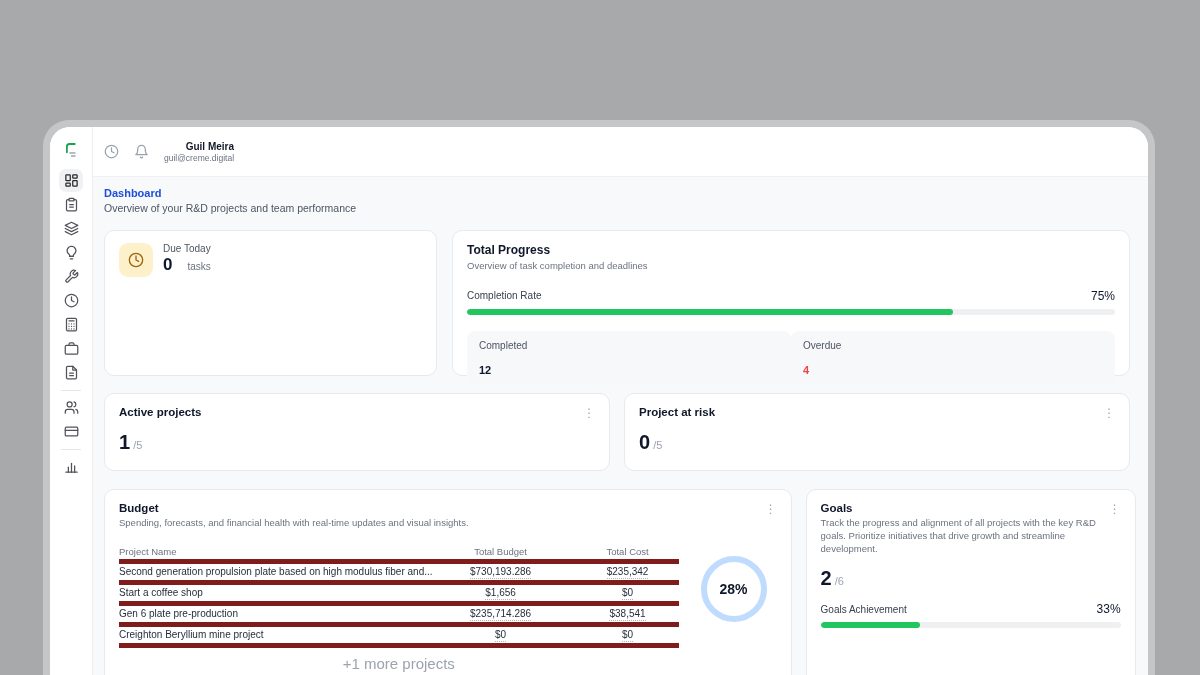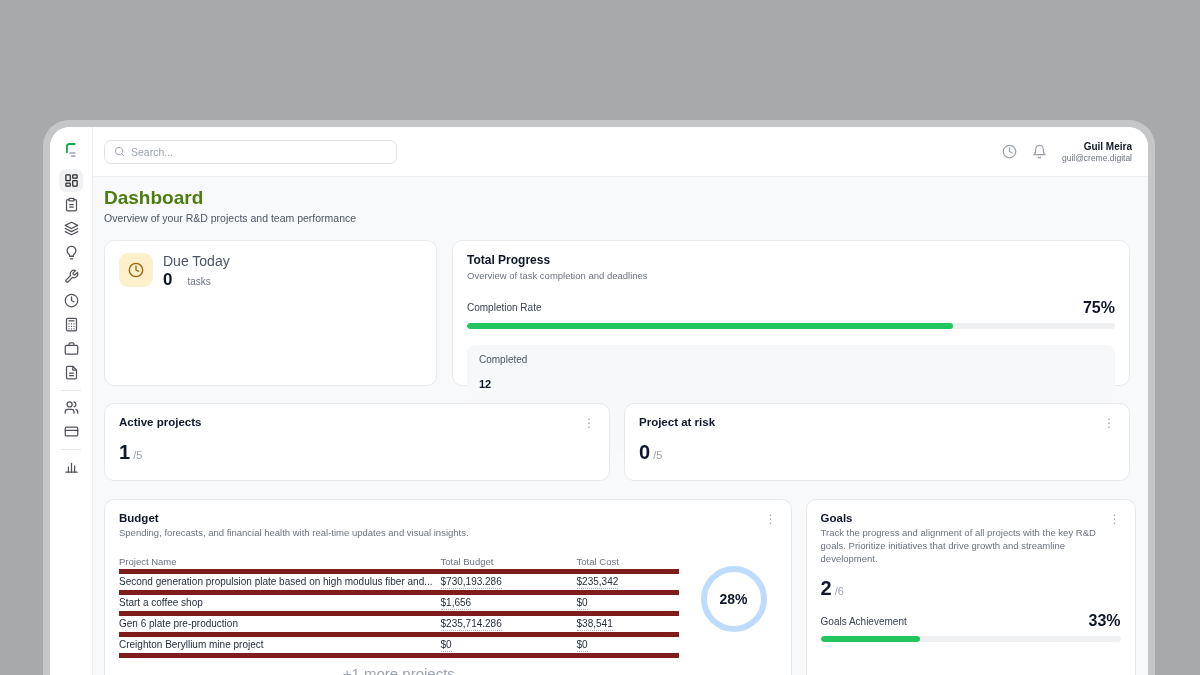--- a/index.html
+++ b/index.html
@@ -31,67 +31,67 @@
   .search input { border:none; outline:none; flex:1; font-size:10.5px; font-family:inherit; color:#111827; background:transparent; }
   .search input::placeholder { color:#9ca3af; }
   .top-right { display:flex; align-items:center; gap:15px; }
   .top-icon { color:#9aa1a9; display:flex; cursor:pointer; }
   .top-icon svg { width:15px; height:15px; }
   .user-block { text-align:right; cursor:pointer; }
   .user-name { font-size:10px; font-weight:700; color:#111827; }
   .user-email { font-size:8.5px; color:#6b7280; margin-top:1px; }
 
   .content { flex:1; background:#f8f9fa; padding:10px 18px 0 11px; overflow:hidden; }
-  .page-title { font-size:19px; font-weight:700; color:#4d7c0f; }
+  .page-title { font-size:11px; font-weight:700; color:#1d4ed8; }
   .page-subtitle { font-size:10.5px; color:#4b5563; margin-top:3px; }
 
   .card { background:#fff; border:1px solid #e7e9ec; border-radius:10px; padding:12px 14px; }
   .row1 { display:flex; gap:15px; height:146px; margin-top:16px; }
   .row2 { display:flex; gap:14px; height:78px; margin-top:17px; }
   .row3 { display:flex; gap:14px; height:230px; margin-top:18px; }
 
   .card-due { width:333px; flex:0 0 333px; }
   .due-inner { display:flex; gap:10px; }
   .due-icon { width:34px; height:34px; background:#fcf1ca; border-radius:9px;
               display:flex; align-items:center; justify-content:center; color:#a16207; }
   .due-icon svg { width:16px; height:16px; }
-  .due-label { font-size:14px; color:#4b5563; }
+  .due-label { font-size:10px; color:#4b5563; }
   .due-value-row { margin-top:1px; }
   .due-value { font-size:17px; font-weight:800; color:#0f172a; }
   .due-unit { font-size:10px; color:#6b7280; margin-left:15px; }
 
   .card-task { flex:1; }
   .card-title { font-size:12px; font-weight:700; color:#0f172a; }
   .card-sub { font-size:9.5px; color:#6b7280; margin-top:3px; line-height:1.35; }
   .meter-row { display:flex; justify-content:space-between; align-items:center; margin-top:16px; }
   .meter-label { font-size:10px; color:#374151; }
-  .meter-value { font-size:16px; font-weight:700; color:#0f172a; }
+  .meter-value { font-size:12px; font-weight:400; color:#0f172a; }
   .bar { height:6px; background:#eef0f2; border-radius:4px; margin-top:6px; overflow:hidden; }
   .bar-fill { height:100%; background:#22c55e; border-radius:4px; }
-  .stat-row { display:flex; margin-top:16px;flex-direction:column; }
+  .stat-row { display:flex; margin-top:16px; }
   .stat-box { flex:1; background:#f7f8fa; border-radius:8px; padding:9px 12px; }
   .stat-label { font-size:10px; color:#4b5563; }
   .stat-value { font-size:11px; font-weight:700; color:#0f172a; margin-top:13px; }
   .stat-value.red { color:#ef4444; }
 
   .mini-card { flex:1; }
   .card-head { display:flex; justify-content:space-between; align-items:flex-end; }
   .kebab { color:#9ca3af; font-size:12px; line-height:10px; cursor:pointer; letter-spacing:0; }
   .big-row { margin-top:13px; display:flex; align-items:baseline; }
   .big-num { font-size:20px; font-weight:800; color:#0f172a; }
   .big-total { font-size:11px; color:#9ca3af; margin-left:3px; }
 
   .card-budget { flex:1; display:flex; flex-direction:column; }
   .budget-body { display:flex; margin-top:16px; gap:12px; }
   .btable { flex:1; min-width:0; }
   .trow { display:flex; align-items:center; height:21px; border-bottom:5px solid #7f1d1d; }
   .trow.thead { height:18px; align-items:flex-start; }
   .tc-name { flex:1; font-size:10px; color:#1f2937; white-space:nowrap; overflow:hidden; text-overflow:ellipsis; padding-right:8px; }
-  .tc-budget { width:120px; text-align:left; font-size:10px; color:#1f2937; }
-  .tc-cost { width:118px; text-align:left; font-size:10px; color:#1f2937;padding-left:16px; }
+  .tc-budget { width:120px; text-align:center; font-size:10px; color:#1f2937; }
+  .tc-cost { width:118px; text-align:center; font-size:10px; color:#1f2937;padding-left:16px; }
   .thead .tc-name, .thead .tc-budget, .thead .tc-cost { color:#6b7280; font-size:9.5px; }
   .money { border-bottom:1px dotted #aeb4bc; padding-bottom:1px; cursor:pointer; }
   .more-link { text-align:center; font-size:15px; color:#9ca3af; margin-top:7px; cursor:pointer; }
   .gauge-col { width:86px; display:flex; justify-content:center; padding-top:10px; }
   .gauge { width:66px; height:66px; border-radius:50%; border:6px solid #bfdbfe;
            display:flex; align-items:center; justify-content:center; background:#fff; }
   .gauge-text { font-size:14px; font-weight:800; color:#0f172a; }
 
   .card-goals { width:330px; flex:0 0 330px; }
   .goals-num { margin-top:12px; }
@@ -194,27 +194,20 @@
             <line x1="7" y1="21" x2="7" y2="13"></line>
           <line x1="12" y1="21" x2="12" y2="7"></line>
             <line x1="17" y1="21" x2="17" y2="11"></line>
         </svg>
       </div>
 
     </div>
 
     <div class="main">
       <div class="topbar">
-        <div class="search">
-          <svg viewBox="0 0 24 24" fill="none" stroke="#9ca3af" stroke-width="2" stroke-linecap="round">
-            <circle cx="11" cy="11" r="8"></circle>
-              <line x1="21" y1="21" x2="16.65" y2="16.65"></line>
-          </svg>
-          <input type="text" placeholder="Search..." style="">
-        </div>
         <div class="top-right">
           <div class="top-icon">
             <svg viewBox="0 0 24 24" fill="none" stroke="currentColor" stroke-width="2" stroke-linecap="round" stroke-linejoin="round">
               <circle cx="12" cy="12" r="10"></circle>
                 <path d="M12 6v6l4 2"></path>
             </svg>
           </div>
           <div class="top-icon">
             <svg viewBox="0 0 24 24" fill="none" stroke="currentColor" stroke-width="2" stroke-linecap="round" stroke-linejoin="round">
               <path d="M6 8a6 6 0 0 1 12 0c0 7 3 9 3 9H3s3-2 3-9"></path>

